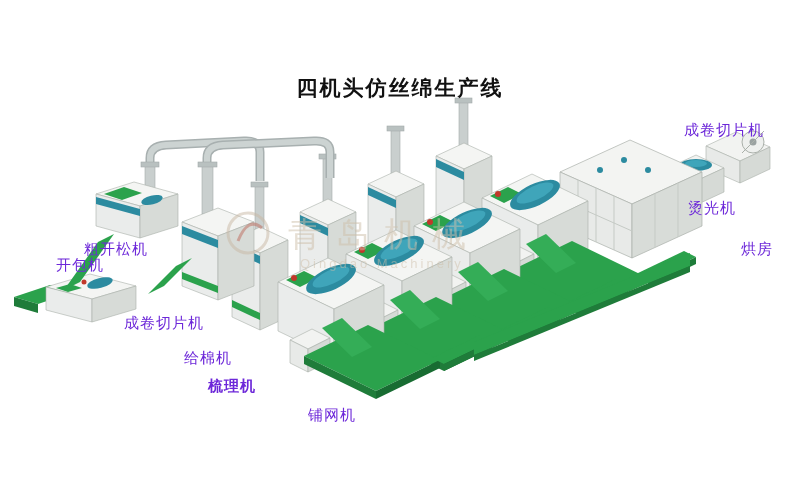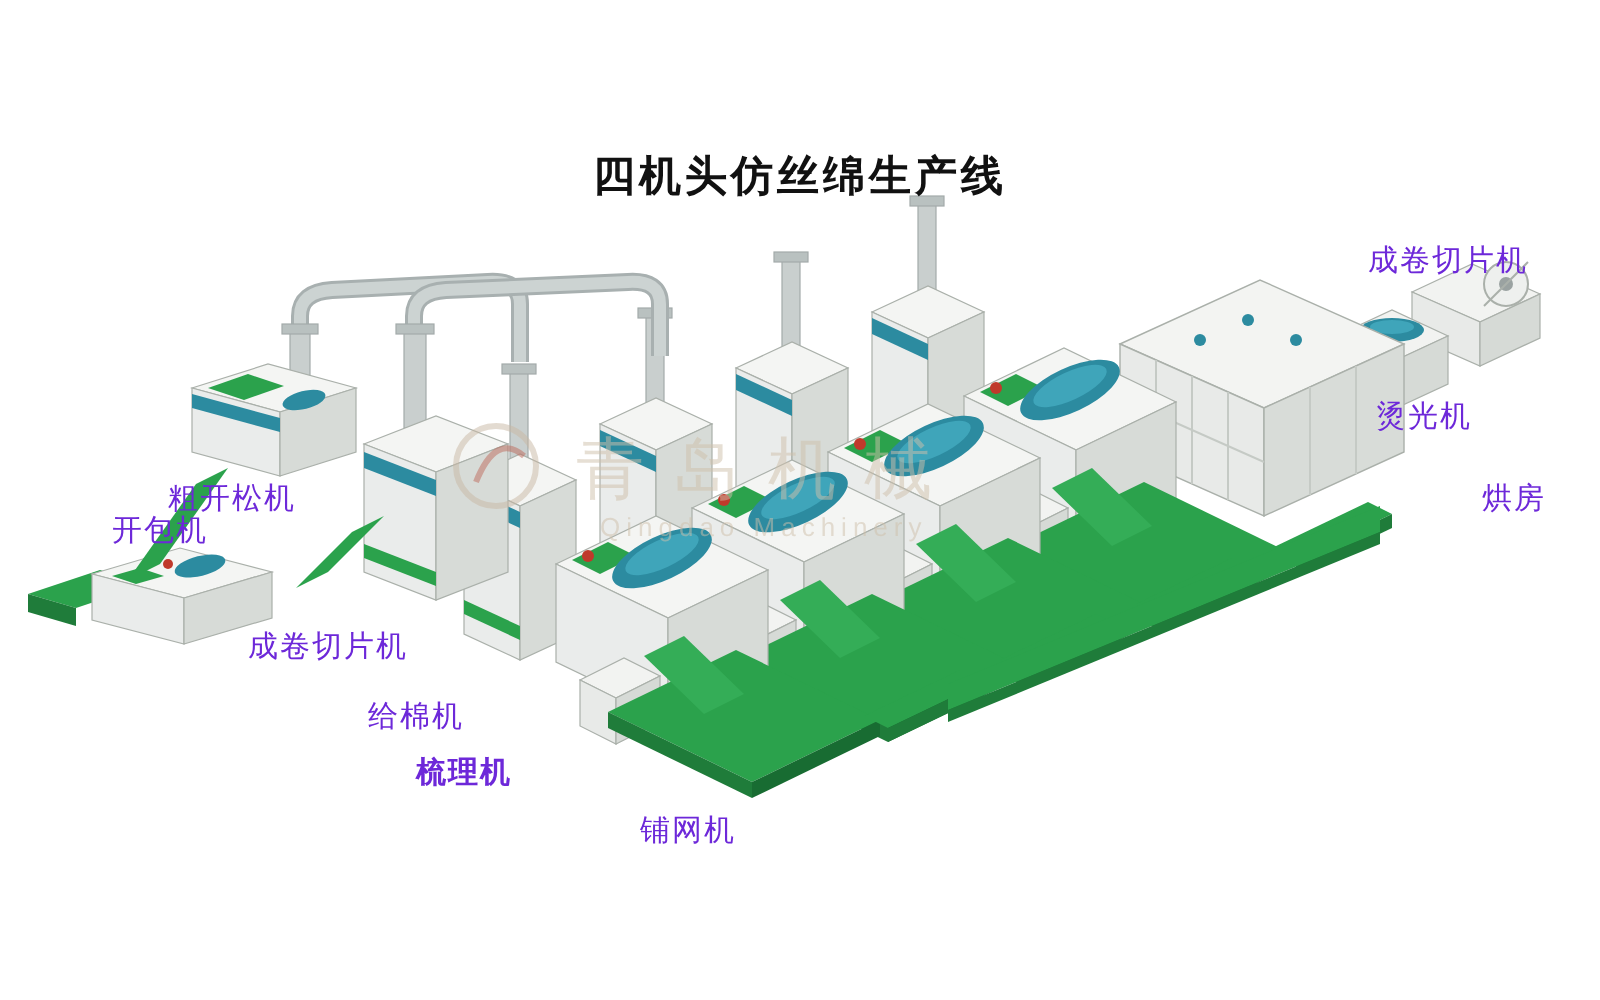--- a/index.html
+++ b/index.html
@@ -156,18 +156,18 @@
     </g>
   </svg>
 
   <div class="page-title">四机头仿丝绵生产线</div>
 
   <div class="label" style="left:20px;top:256px;margin-left:36px;">开包机</div>
   <div class="label" style="left:84px;top:240px;">粗开松机</div>
   <div class="label" style="left:124px;top:314px;">成卷切片机</div>
   <div class="label" style="left:184px;top:349px;">给棉机</div>
   <div class="label" style="left:208px;top:377px;font-weight:bold;">梳理机</div>
-  <div class="label" style="left:308px;top:406px;margin-left:12px;">铺网机</div>
+  <div class="label" style="left:308px;top:406px;">铺网机</div>
   <div class="label" style="left:741px;top:240px;">烘房</div>
   <div class="label" style="left:688px;top:199px;">烫光机</div>
   <div class="label" style="left:684px;top:121px;">成卷切片机</div>
 
 </div>
 
 </body></html>

